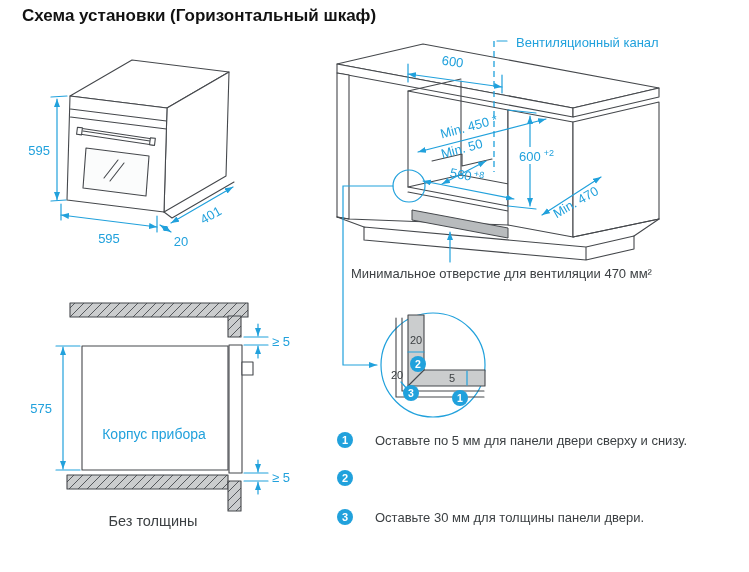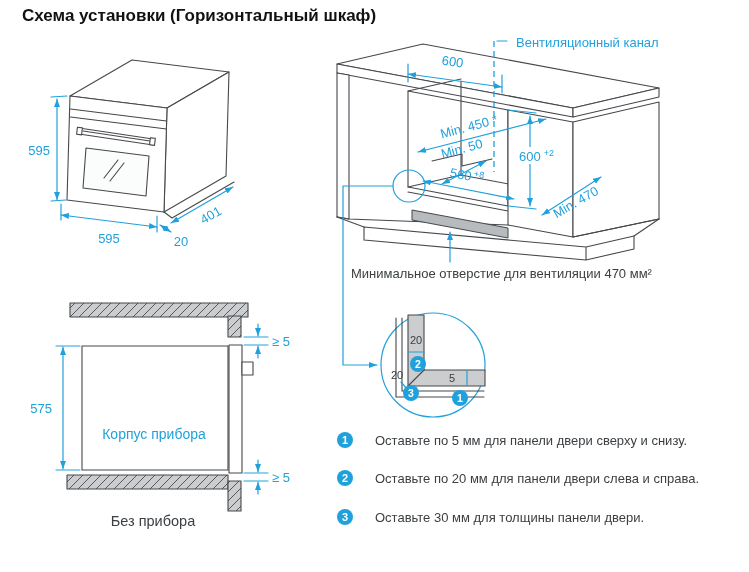--- a/index.html
+++ b/index.html
@@ -203,29 +203,28 @@
       <circle class="badge-svg" cx="460" cy="398" r="8"></circle>
       <text class="badge-num" text-anchor="middle" x="460" y="402">1</text>
     </g>
   </svg>
 
   <div class="body-label">Корпус прибора</div>
 
   <div class="vent-note">Минимальное отверстие для вентиляции 470 мм²</div>
 
   <div class="caption">
-    <div>Без прибора</div>
+    <div>Без толщины</div>
   </div>
 
   <div class="note-row" style="top:432px;">
     <span class="note-badge">1</span>
     <span class="note-text">Оставьте по 5 мм для панели двери сверху и снизу.</span>
   </div>
   <div class="note-row" style="top:470px;">
     <span class="note-badge">2</span>
-    <span class="note-text">Оставьте по 20 мм для панели двери слева и справа.</span>
   </div>
   <div class="note-row" style="top:509px;">
     <span class="note-badge">3</span>
     <span class="note-text">Оставьте 30 мм для толщины панели двери.</span>
   </div>
 
 </div>
 
 </body></html>

